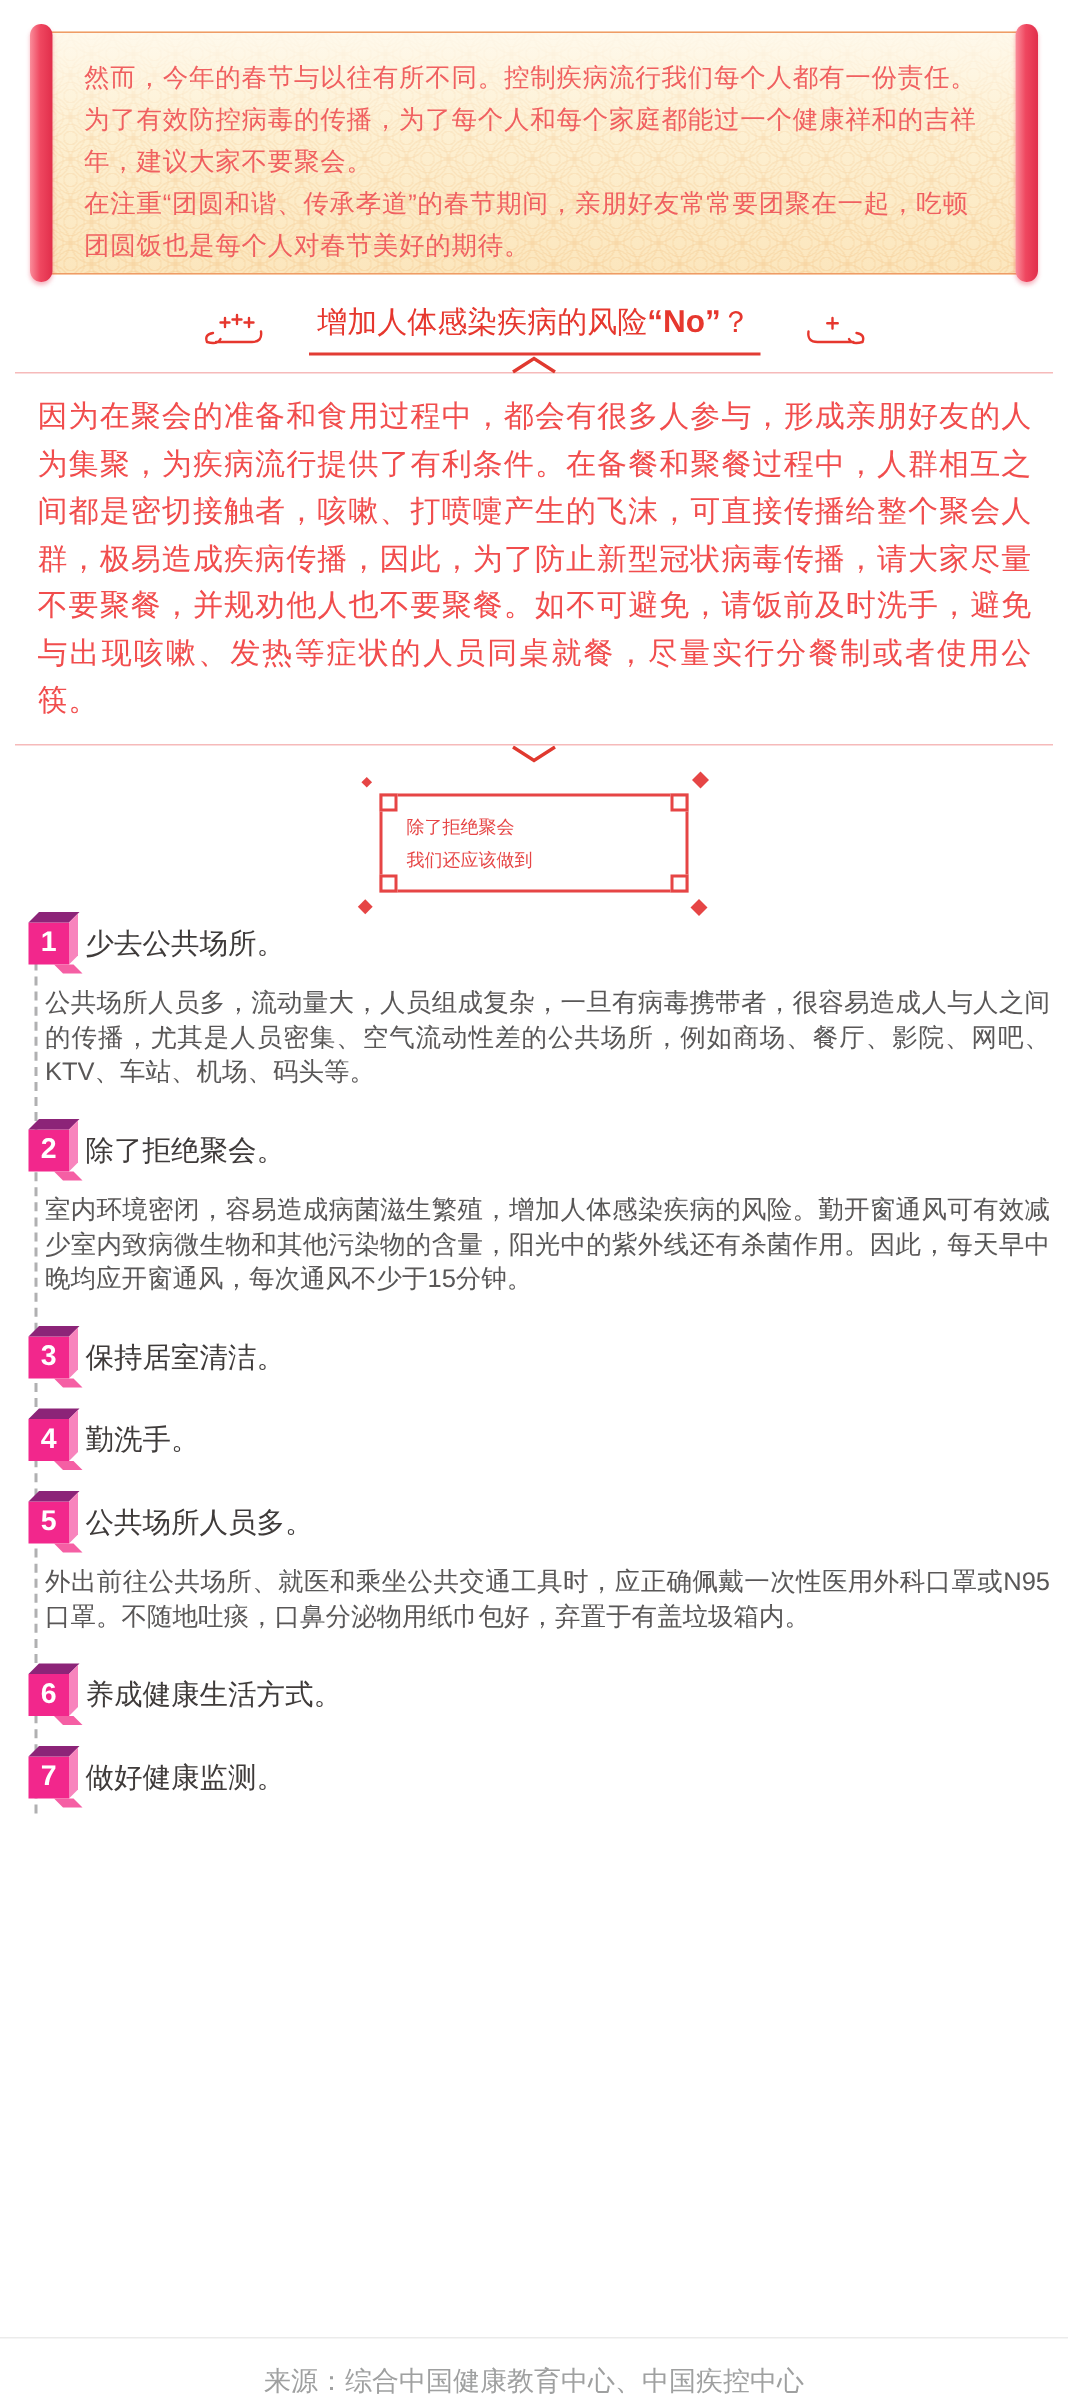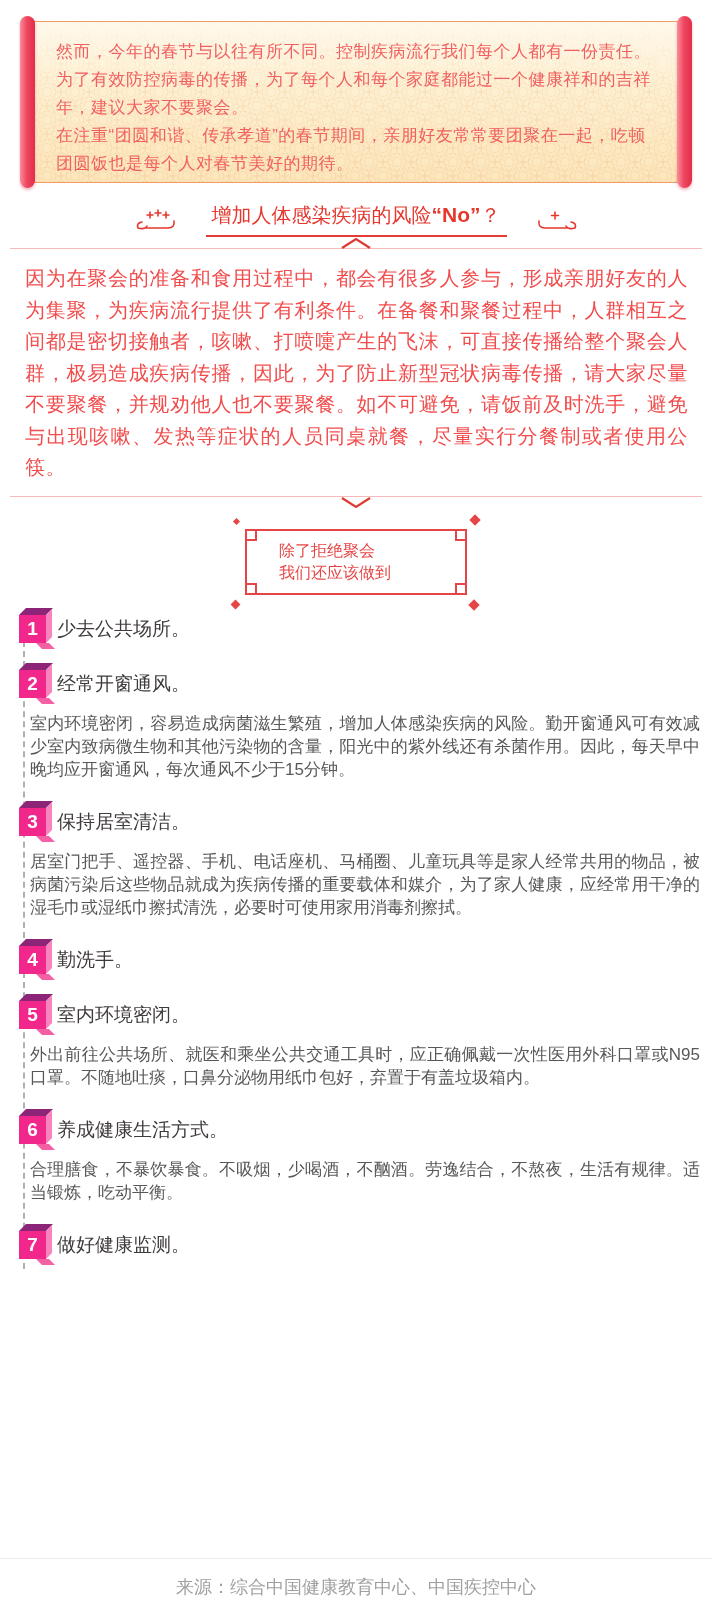--- a/index.html
+++ b/index.html
@@ -45,21 +45,21 @@
   .divider.up svg{top:-6px;}
   .divider.down{margin-top:7px;}
   .divider.down svg{top:6px;}
   .caret{stroke:#e0392f;stroke-width:2.2;fill:#ffffff;}
 
   
   .why-text{margin:8px 24px 0 25px;color:#f14d4d;font-size:20px;line-height:31.5px;letter-spacing:.5px;text-align:justify;}
 
   
   .callout{position:relative;margin:26px auto 0;width:186px;border:2px solid #e64545;
-    padding:9px 0 9px 32px;color:#e64545;font-size:16px;line-height:22px;}
+    padding:9px 0 9px 16px;color:#e64545;font-size:12px;line-height:22px;}
   .corner{position:absolute;width:8px;height:8px;border:2px solid #e64545;background:#fff;}
   .corner.tl{left:-2px;top:-2px;}
   .corner.tr{right:-2px;top:-2px;}
   .corner.bl{left:-2px;bottom:-2px;}
   .corner.br{right:-2px;bottom:-2px;}
   .spark{position:absolute;background:#e64545;transform:rotate(45deg);}
   .spark.tl{width:5px;height:5px;left:-13px;top:-12px;}
   .spark.tr{width:8px;height:8px;right:-14px;top:-15px;}
   .spark.bl{width:7px;height:7px;left:-15px;bottom:-15px;}
   .spark.br{width:8px;height:8px;right:-13px;bottom:-16px;}
@@ -147,46 +147,46 @@
   <div class="item">
     <div class="item-head">
       <div class="badge">
         <span class="face-top"></span>
           <span class="face-side"></span>
           <span class="face-fold"></span>
         <span class="num">1</span>
       </div>
       <div class="item-title">少去公共场所。</div>
     </div>
+    <div class="item-body">公共场所人员多，流动量大，人员组成复杂，一旦有病毒携带者，很容易造成人与人之间的传播，尤其是人员密集、空气流动性差的公共场所，例如商场、餐厅、影院、网吧、KTV、车站、机场、码头等。</div>
   </div>
 
   <div class="item">
     <div class="item-head">
       <div class="badge">
         <span class="face-top"></span>
           <span class="face-side"></span>
           <span class="face-fold"></span>
         <span class="num">2</span>
       </div>
-      <div class="item-title">经常开窗通风。</div>
+      <div class="item-title">除了拒绝聚会。</div>
     </div>
     <div class="item-body">室内环境密闭，容易造成病菌滋生繁殖，增加人体感染疾病的风险。勤开窗通风可有效减少室内致病微生物和其他污染物的含量，阳光中的紫外线还有杀菌作用。因此，每天早中晚均应开窗通风，每次通风不少于15分钟。</div>
   </div>
 
   <div class="item">
     <div class="item-head">
       <div class="badge">
         <span class="face-top"></span>
           <span class="face-side"></span>
           <span class="face-fold"></span>
         <span class="num">3</span>
       </div>
       <div class="item-title">保持居室清洁。</div>
     </div>
-    <div class="item-body">居室门把手、遥控器、手机、电话座机、马桶圈、儿童玩具等是家人经常共用的物品，被病菌污染后这些物品就成为疾病传播的重要载体和媒介，为了家人健康，应经常用干净的湿毛巾或湿纸巾擦拭清洗，必要时可使用家用消毒剂擦拭。</div>
   </div>
 
   <div class="item">
     <div class="item-head">
       <div class="badge">
         <span class="face-top"></span>
           <span class="face-side"></span>
           <span class="face-fold"></span>
         <span class="num">4</span>
       </div>
@@ -195,36 +195,35 @@
   </div>
 
   <div class="item">
     <div class="item-head">
       <div class="badge">
         <span class="face-top"></span>
           <span class="face-side"></span>
           <span class="face-fold"></span>
         <span class="num">5</span>
       </div>
-      <div class="item-title">室内环境密闭。</div>
+      <div class="item-title">公共场所人员多。</div>
     </div>
     <div class="item-body">外出前往公共场所、就医和乘坐公共交通工具时，应正确佩戴一次性医用外科口罩或N95口罩。不随地吐痰，口鼻分泌物用纸巾包好，弃置于有盖垃圾箱内。</div>
   </div>
 
   <div class="item">
     <div class="item-head">
       <div class="badge">
         <span class="face-top"></span>
           <span class="face-side"></span>
           <span class="face-fold"></span>
         <span class="num">6</span>
       </div>
       <div class="item-title">养成健康生活方式。</div>
     </div>
-    <div class="item-body">合理膳食，不暴饮暴食。不吸烟，少喝酒，不酗酒。劳逸结合，不熬夜，生活有规律。适当锻炼，吃动平衡。</div>
   </div>
 
   <div class="item">
     <div class="item-head">
       <div class="badge">
         <span class="face-top"></span>
           <span class="face-side"></span>
           <span class="face-fold"></span>
         <span class="num">7</span>
       </div>

